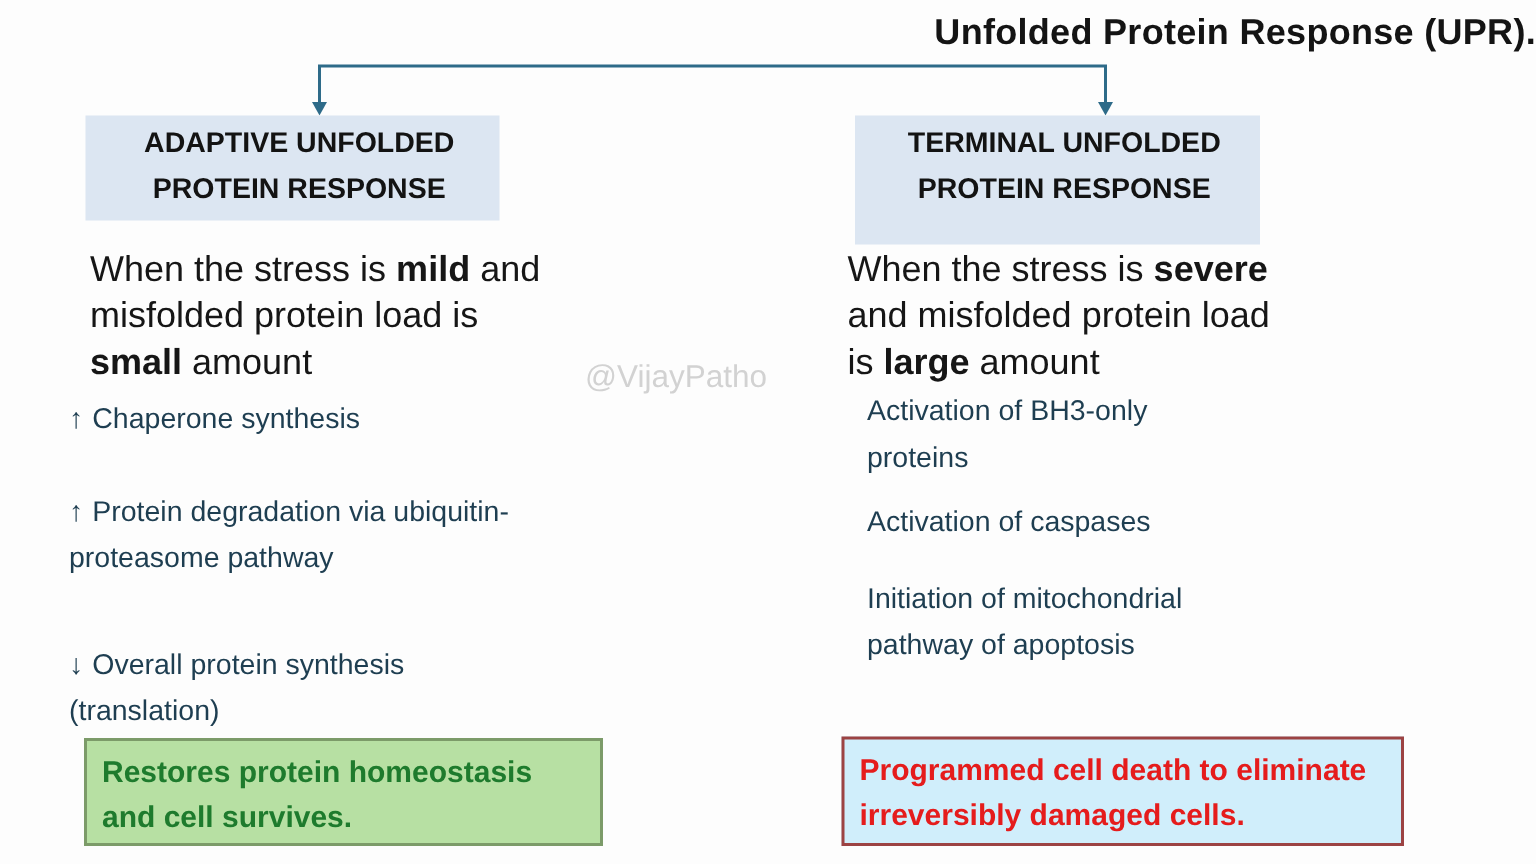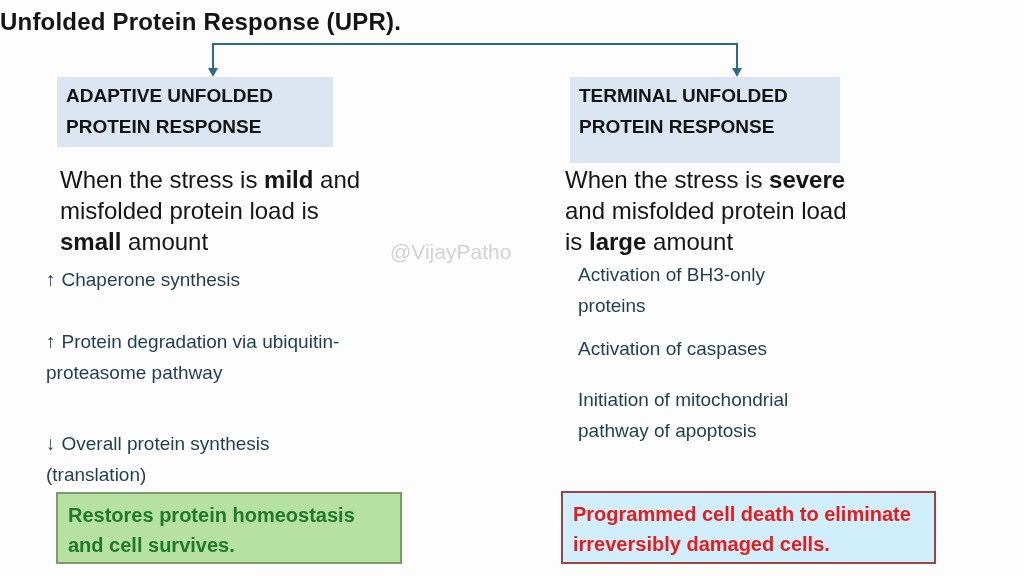--- a/index.html
+++ b/index.html
@@ -6,27 +6,27 @@
     --header_bg:#dce6f2; --connector:#2e6b89; --teal_text:#1e3e51; --body_text:#161616;
     --watermark:#d2d2d2; --green_box_bg:#b7e0a3; --green_box_border:#7c9b69; --green_box_text:#1e7b2d;
     --red_box_bg:#d0eefb; --red_box_border:#9c4343; --red_box_text:#e51c1c;
   }
   html,body{margin:0;padding:0;}
   .slide{
     position:relative; width:1024px; height:576px; background:#fdfdfd; overflow:hidden;
     font-family:"Liberation Sans", sans-serif; color:var(--body_text);
   }
   .title{
-    position:absolute; left:0; top:8px; width:100%; text-align:left;
+    position:absolute; left:0; top:8px; width:100%; text-align:right;
     font-size:24px; font-weight:bold; color:#141414; letter-spacing:0.2px;
   }
   .bracket{position:absolute; left:0; top:0;}
   .hdr{
     position:absolute; background:var(--header_bg); box-sizing:border-box;
-    font-size:19px; font-weight:bold; line-height:31px; padding:3px 0 0 9px; color:#131313;
+    font-size:19px; font-weight:bold; line-height:31px; padding:3px 0 0 9px; color:#131313;text-align:center;
   }
   .hdr-left{left:57px; top:77px; width:276px; height:70px;}
   .hdr-right{left:570px; top:77px; width:270px; height:86px;}
   .intro{position:absolute; font-size:24px; line-height:31px; color:var(--body_text);}
   .intro-left{left:60px; top:164px;}
   .intro-right{left:565px; top:164px;}
   .titem{position:absolute; font-size:19px; line-height:31px; color:var(--teal_text);}
   .titem .arrow{margin-right:6px;}
   .item-l1{left:46px; top:264px;}
   .item-l2{left:46px; top:326px; width:420px;}

